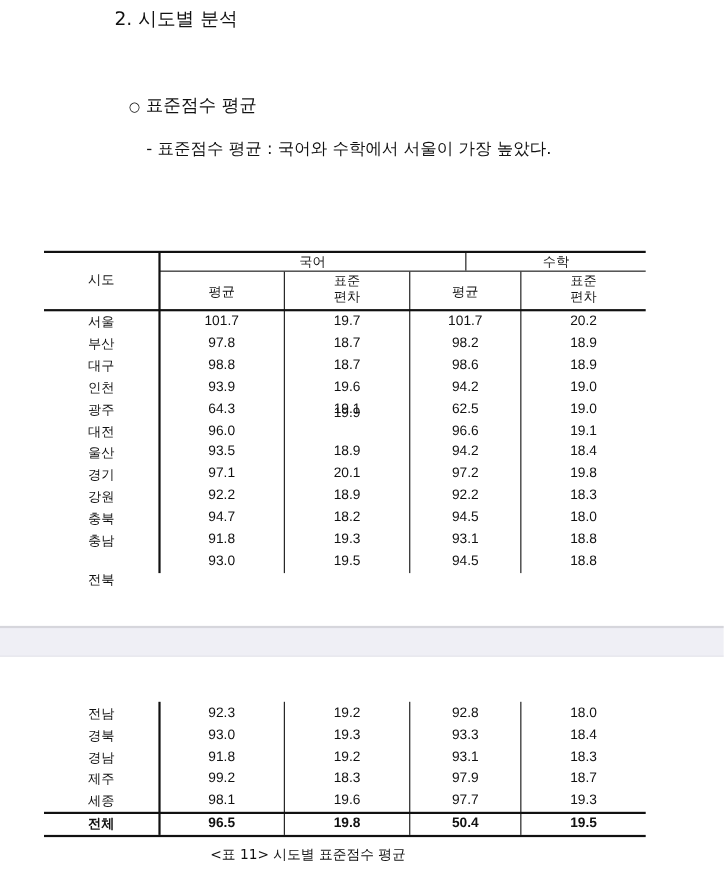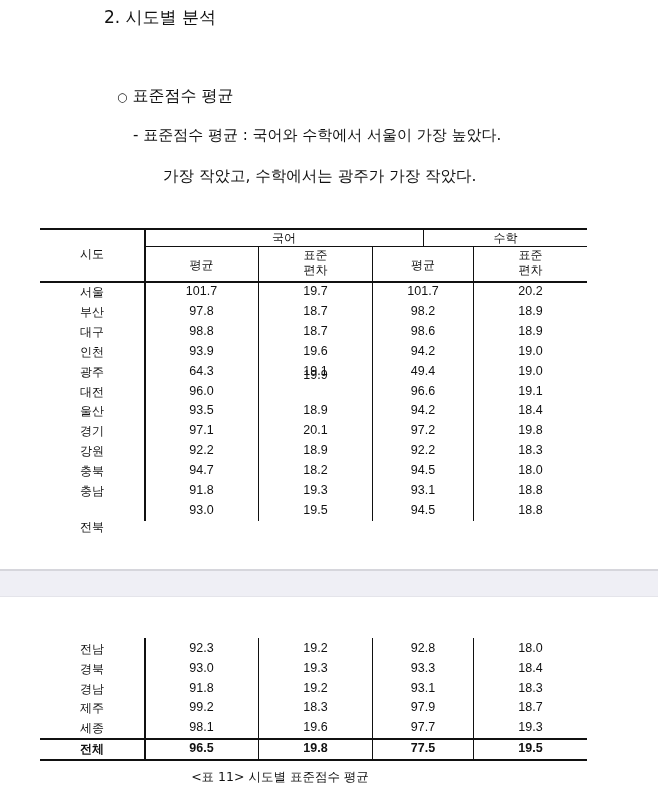--- a/index.html
+++ b/index.html
@@ -34,21 +34,20 @@
 </style>
 </head>
 <body>
 
 <div class="abs h2">2. 시도별 분석</div>
 <div class="abs h3">
   <span class="bullet">○</span><span>표준점수 평균</span>
 </div>
 <div class="abs p1">- 표준점수 평균 : 국어와 수학에서 서울이 가장 높았다.</div>
 <div class="abs p2">
-  <span class="cont">가장 작았고, 수학에서는 광주가 가장 작았다.</span>
 </div>
 
 <div id="table">
 
   <div class="hline thick-h" style="left:40px; top:228px; width:547px;"></div>
   <div class="hline" style="left:145px; top:246px; width:442px;"></div>
   <div class="hline thick-h" style="left:40px; top:281px; width:547px;"></div>
   <div class="vline thick-v" style="left:144px; top:229px; height:292px;"></div>
   <div class="vline" style="left:423px; top:229px; height:17px;"></div>
   <div class="vline" style="left:258px; top:247px; height:274px;"></div>
@@ -95,21 +94,21 @@
         <div class="cell hcell" style="left: 40px; width: 104px; top: 343.7px;">인천</div>
         <div class="cell" style="left: 145px; width: 113px; top: 343.7px;">93.9</div>
         <div class="cell" style="left: 259px; width: 113px; top: 343.7px;">19.6</div>
         <div class="cell" style="left: 373px; width: 100px; top: 343.7px;">94.2</div>
         <div class="cell" style="left: 474px; width: 113px; top: 343.7px;">19.0</div>
       </div>
       <div>
         <div class="cell hcell" style="left: 40px; width: 104px; top: 363.6px;">광주</div>
         <div class="cell" style="left: 145px; width: 113px; top: 363.6px;">64.3</div>
         <div class="cell" style="left: 259px; width: 113px; top: 363.6px;">19.1</div>
-        <div class="cell" style="left: 373px; width: 100px; top: 363.6px;">49.4</div>
+        <div class="cell" style="left: 373px; width: 100px; top: 363.6px;">62.5</div>
         <div class="cell" style="left: 474px; width: 113px; top: 363.6px;">19.0</div>
       </div>
       <div>
         <div class="cell hcell" style="left: 40px; width: 104px; top: 383.5px;">대전</div>
         <div class="cell" style="left: 145px; width: 113px; top: 383.5px;">96.0</div>
         <div class="cell" style="left: 259px; width: 113px; top: 368px;">19.9</div>
         <div class="cell" style="left: 373px; width: 100px; top: 383.5px;">96.6</div>
         <div class="cell" style="left: 474px; width: 113px; top: 383.5px;">19.1</div>
       </div>
       <div>
@@ -201,19 +200,19 @@
         <div class="cell" style="left: 259px; width: 113px; top: 720.2px;">19.6</div>
         <div class="cell" style="left: 373px; width: 100px; top: 720.2px;">97.7</div>
         <div class="cell" style="left: 474px; width: 113px; top: 720.2px;">19.3</div>
       </div>
     </div>
   <div id="totalrow">
       <div>
         <div class="cell hcell bold" style="left: 40px; width: 104px; top: 741px;">전체</div>
         <div class="cell bold" style="left: 145px; width: 113px; top: 741px;">96.5</div>
         <div class="cell bold" style="left: 259px; width: 113px; top: 741px;">19.8</div>
-        <div class="cell bold" style="left: 373px; width: 100px; top: 741px;">77.5</div>
+        <div class="cell bold" style="left: 373px; width: 100px; top: 741px;">50.4</div>
         <div class="cell bold" style="left: 474px; width: 113px; top: 741px;">19.5</div>
       </div>
     </div>
 </div>
 
 <div class="abs caption">&lt;표 11&gt; 시도별 표준점수 평균</div>
 
 </body></html>

